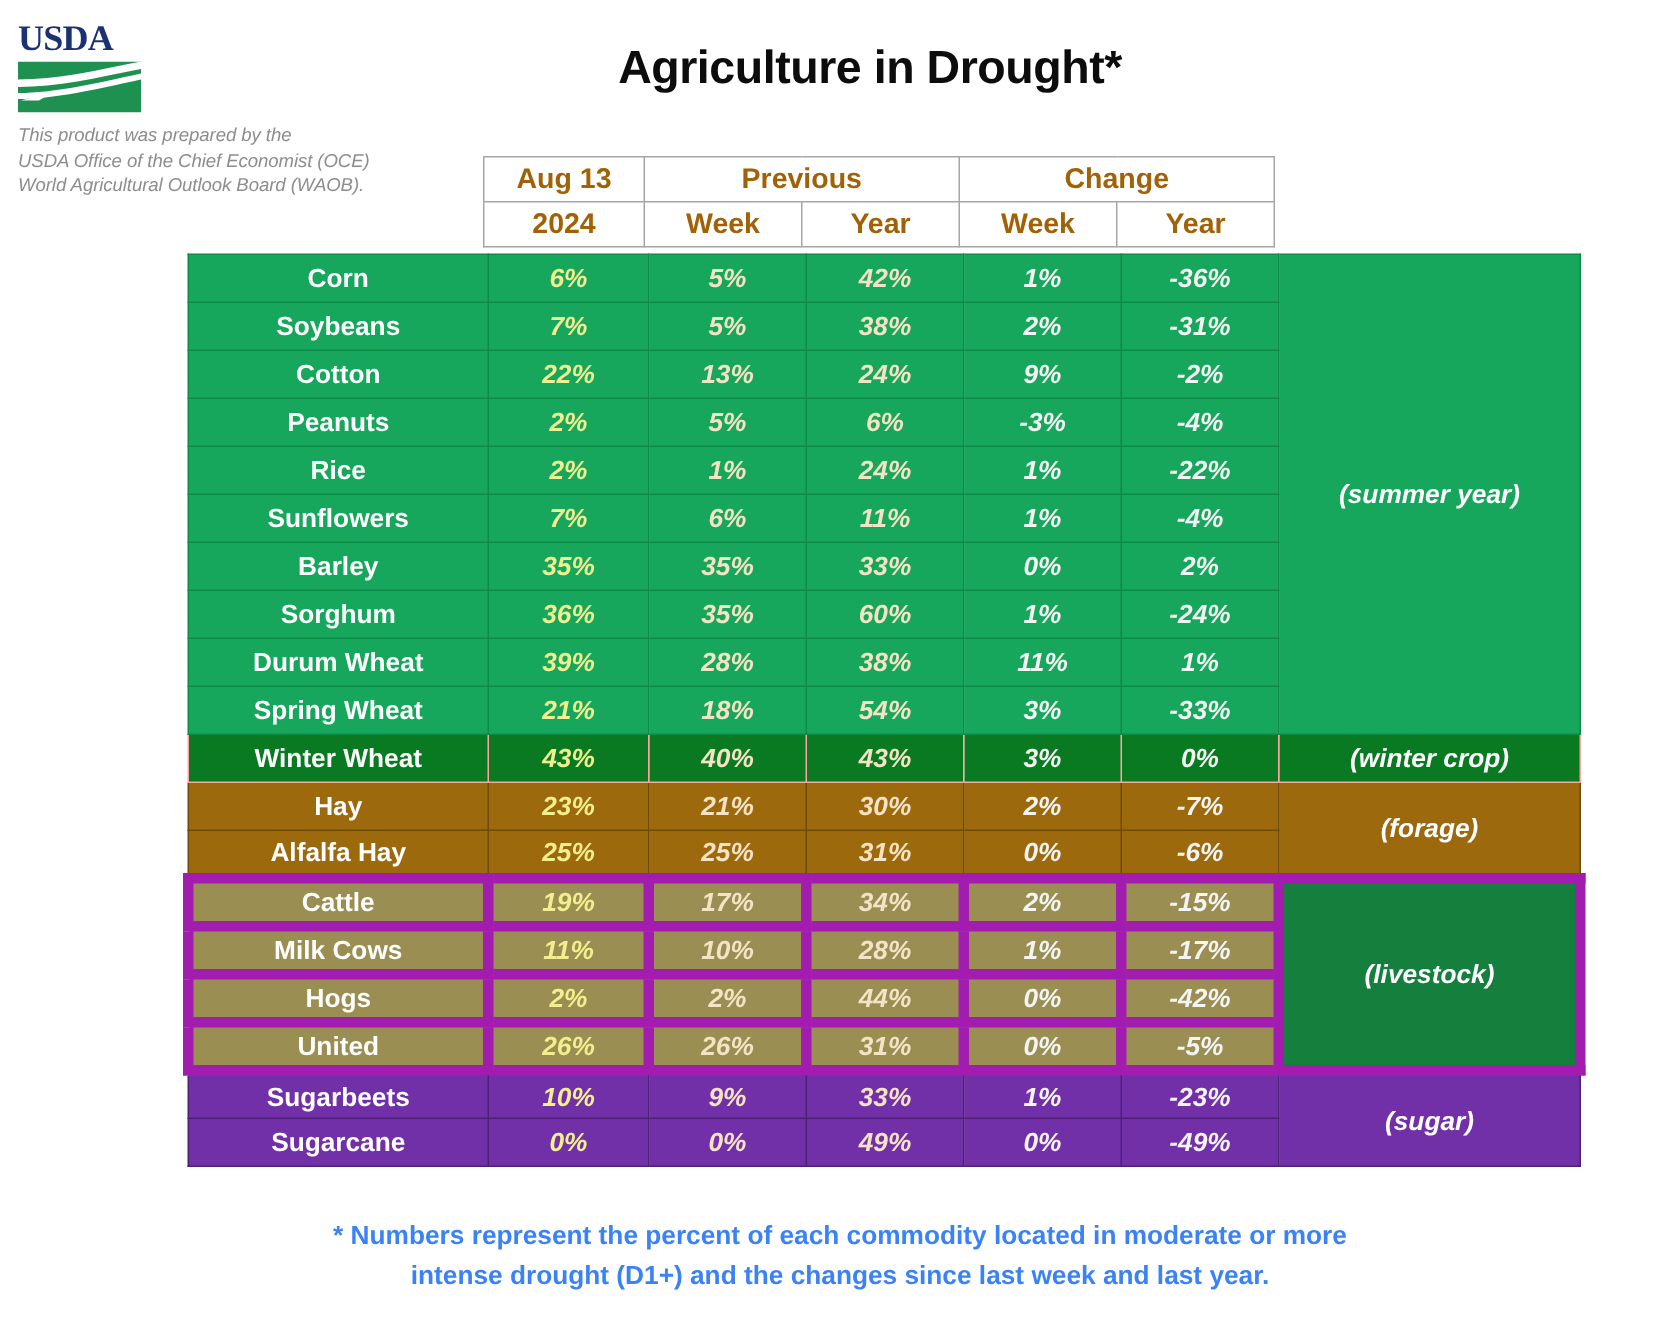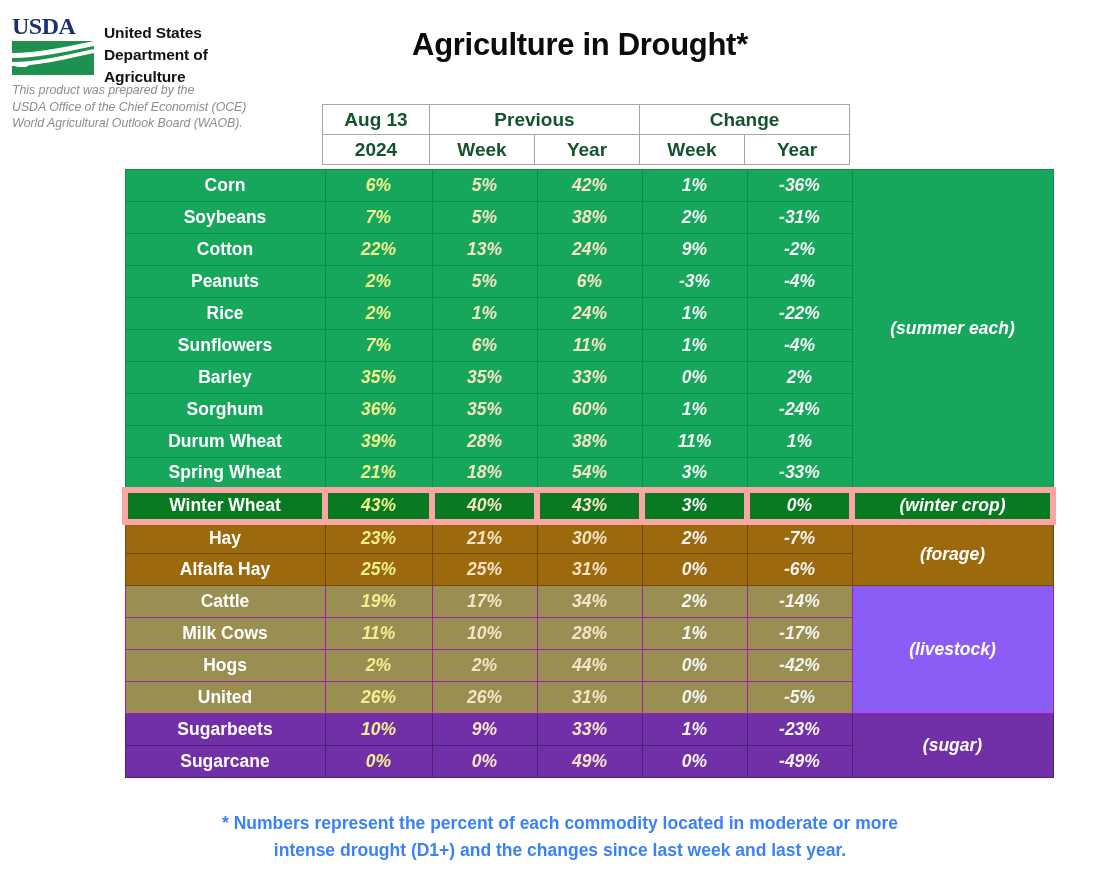--- a/index.html
+++ b/index.html
@@ -41,21 +41,21 @@
   }
 
   
   #header-table {
     position: absolute; left: 322px; top: 104px;
     border-collapse: collapse; table-layout: fixed;
   }
   #header-table td {
     border: 1px solid #a6a6a6;
     text-align: center; vertical-align: middle;
-    font-size: 19px; font-weight: 700; color: #14532d;
+    font-size: 19px; font-weight: 700; color: #a16207;
     height: 30px; background: #ffffff;
   }
   .hc-first { width: 107px; }
   .hc { width: 105px; }
 
   
   #data-table {
     position: absolute; left: 122px; top: 169px;
     border-collapse: collapse; table-layout: fixed;
   }
@@ -65,29 +65,29 @@
     font-size: 17.5px; font-weight: 700;
     white-space: nowrap;
   }
   td.cname { width: 200px; text-align: center; color: #ffffff; font-style: normal; font-size: 18px; }
   td.cval  { width: 105px; text-align: center; font-style: italic; }
   td.cval.first-col { width: 107px; }
   td.ccat  { width: 201px; text-align: center; color: #ffffff; font-style: italic; font-size: 19px; }
 
   
   .g-summer td { background: #16a75c; border: 1px solid #0e8a49; }
-  .g-winter td { background: #0a7a22; border: 6px solid #fca5a5; }
+  .g-winter td { background: #0a7a22; border: 1px solid #fca5a5; }
   .g-forage td { background: #9c6a0c; border: 1px solid #6e4a08; }
-  .g-livestock td { background: #9a8e52; border: 1px solid #a21caf; }
+  .g-livestock td { background: #9a8e52; border: 7px solid #a21caf; }
   .g-sugar td { background: #7230a8; border: 1px solid #4e2074; }
 
   .g-summer td.ccat { background: #16a75c; border-color: #0e8a49; }
   .g-winter td.ccat { background: #0a7a22; }
   .g-forage td.ccat { background: #9c6a0c; }
-  .g-livestock td.ccat { background: #8b5cf6; }
+  .g-livestock td.ccat { background: #15803d; }
   .g-sugar td.ccat { background: #7230a8; }
 
   
   .v-current  { color: #f2f08e; }
   .v-previous { color: #f6e3c6; }
   .v-change   { color: #f4f4f4; }
 
   
   #footnote {
     position: absolute; left: 120px; top: 810px; width: 880px;
@@ -102,25 +102,20 @@
 
   <div id="logo-block">
     <div id="usda-mark">
       <div id="usda-wordmark">USDA</div>
       <svg id="usda-swoosh" viewBox="0 0 82 34">
         <rect x="0" y="0" width="82" height="34" fill="#1E9150"></rect>
         <path d="M0 12 C 26 12, 52 6, 82 0 L 82 5 C 52 11, 26 17, 0 17 Z" fill="#ffffff"></path>
         <path d="M0 21 C 24 21, 50 15, 82 8 L 82 12 C 50 19, 24 25, 0 25 Z" fill="#ffffff"></path>
         <path d="M2 26 L 24 20 L 14 26 Z" fill="#ffffff"></path>
       </svg>
-    </div>
-    <div id="agency-name">
-      <div>United States</div>
-      <div>Department of</div>
-      <div>Agriculture</div>
     </div>
   </div>
 
   <div id="prepared-note">
     <div>This product was prepared by the</div>
     <div>USDA Office of the Chief Economist (OCE)</div>
     <div>World Agricultural Outlook Board (WAOB).</div>
   </div>
 
   <div id="main-title">Agriculture in Drought*</div>
@@ -144,21 +139,21 @@
 
   <table id="data-table">
     <tbody id="data-body">
         <tr class="g-summer">
           <td class="cname">Corn</td>
           <td class="cval v-current first-col">6%</td>
           <td class="cval v-previous">5%</td>
           <td class="cval v-previous">42%</td>
           <td class="cval v-change">1%</td>
           <td class="cval v-change">-36%</td>
-          <td class="ccat" rowspan="10">(summer each)</td>
+          <td class="ccat" rowspan="10">(summer year)</td>
         </tr>
         <tr class="g-summer">
           <td class="cname">Soybeans</td>
           <td class="cval v-current first-col">7%</td>
           <td class="cval v-previous">5%</td>
           <td class="cval v-previous">38%</td>
           <td class="cval v-change">2%</td>
           <td class="cval v-change">-31%</td>
         </tr>
         <tr class="g-summer">
@@ -250,21 +245,21 @@
           <td class="cval v-previous">31%</td>
           <td class="cval v-change">0%</td>
           <td class="cval v-change">-6%</td>
         </tr>
         <tr class="g-livestock">
           <td class="cname">Cattle</td>
           <td class="cval v-current first-col">19%</td>
           <td class="cval v-previous">17%</td>
           <td class="cval v-previous">34%</td>
           <td class="cval v-change">2%</td>
-          <td class="cval v-change">-14%</td>
+          <td class="cval v-change">-15%</td>
           <td class="ccat" rowspan="4">(livestock)</td>
         </tr>
         <tr class="g-livestock">
           <td class="cname">Milk Cows</td>
           <td class="cval v-current first-col">11%</td>
           <td class="cval v-previous">10%</td>
           <td class="cval v-previous">28%</td>
           <td class="cval v-change">1%</td>
           <td class="cval v-change">-17%</td>
         </tr>

